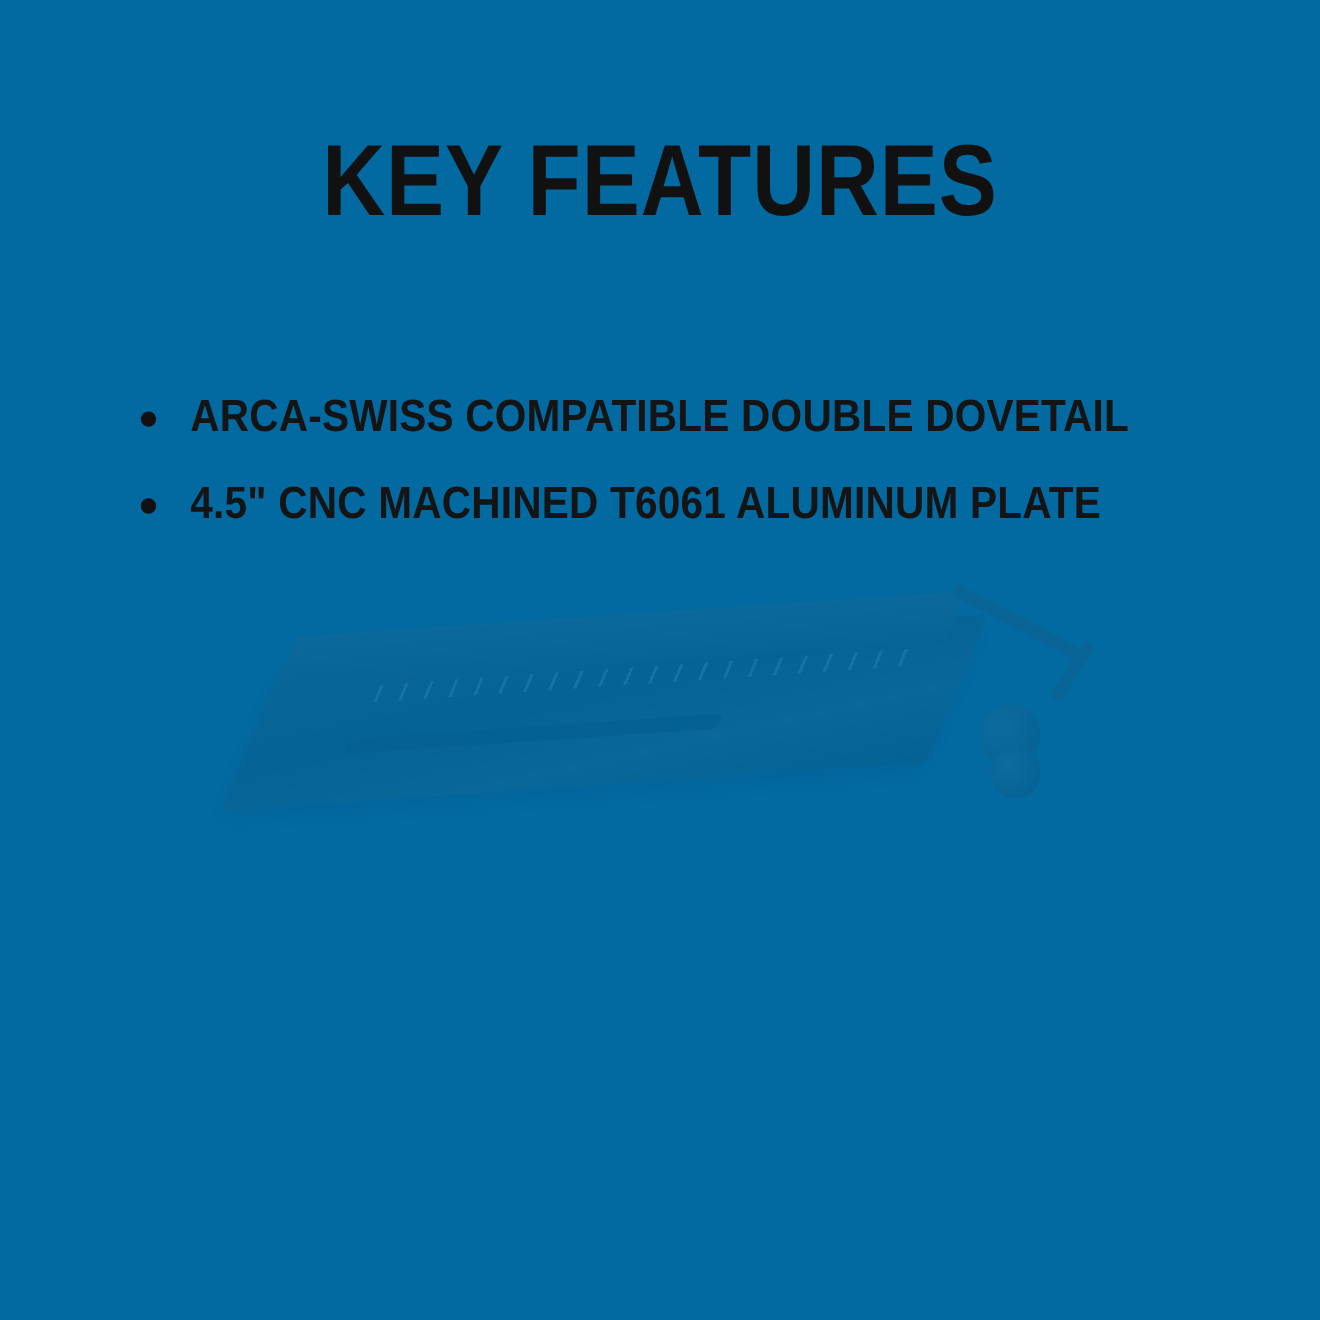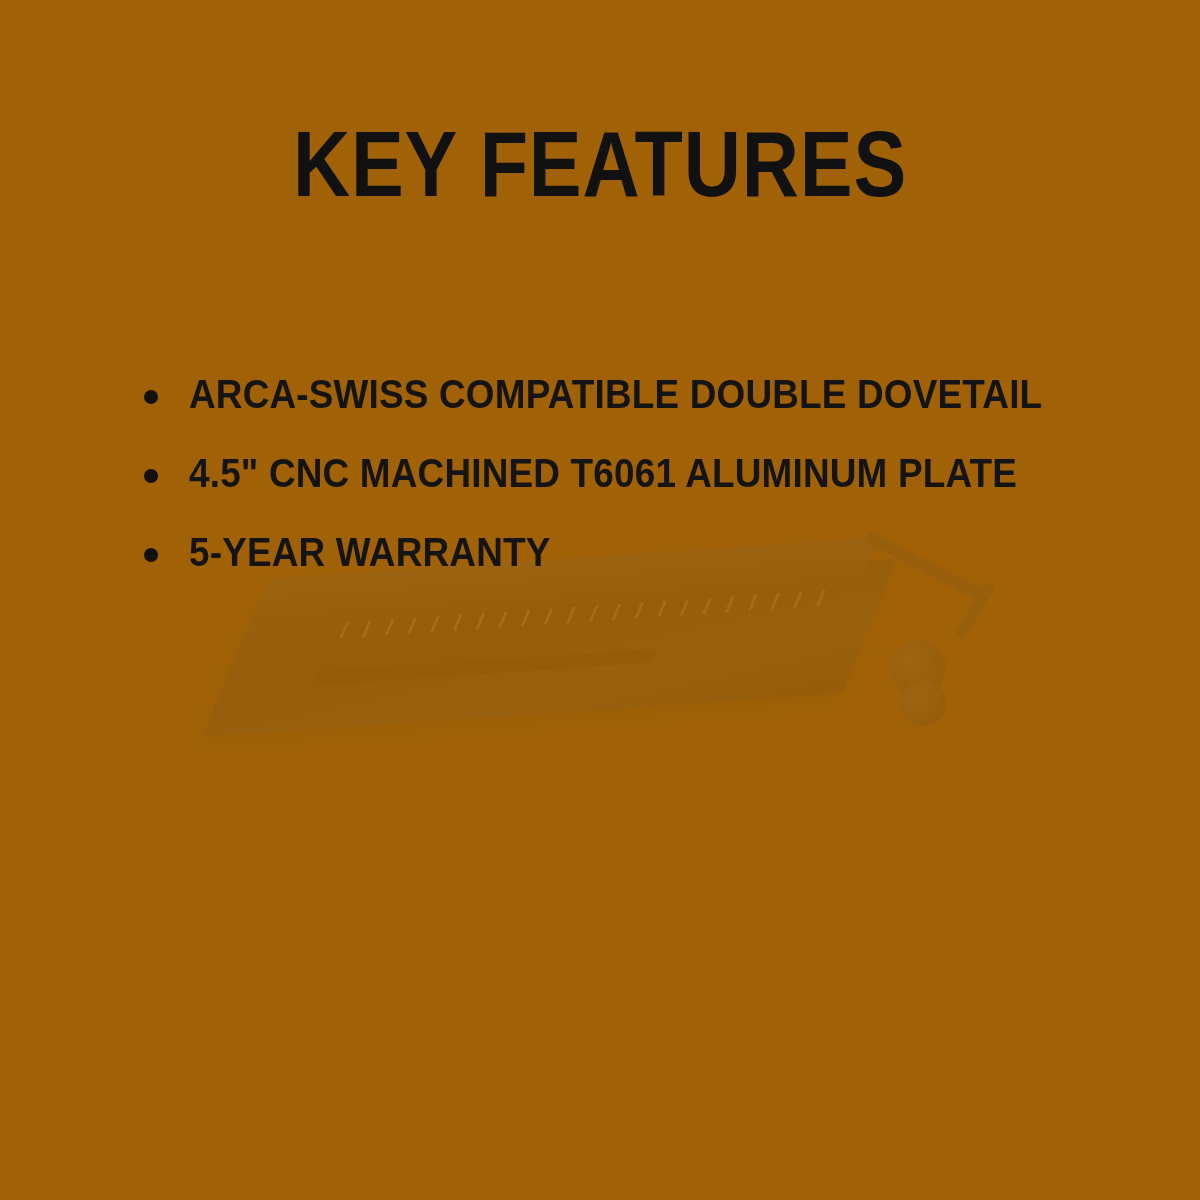--- a/index.html
+++ b/index.html
@@ -10,21 +10,21 @@
     width: 1200px;
     height: 1200px;
     background: #ffffff;
     font-family: "Liberation Sans", sans-serif;
     overflow: hidden;
   }
   .page {
     position: relative;
     width: 1200px;
     height: 1200px;
-    background: #a16207;
+    background: #0369a1;
     overflow: hidden;
   }
 
   
   .watermark {
     position: absolute;
     left: 200px;
     top: 520px;
     width: 830px;
     height: 280px;
@@ -116,21 +116,21 @@
     letter-spacing: 1px;
     color: #111111;
     margin: 0;
     padding-top: 118px;
     transform: scaleX(0.86);
     line-height: 1.0;
   }
 
   .features {
     list-style: none;
-    margin: 16px;
+    margin: 0;
     padding: 0;
     position: absolute;
     top: 352px;
     left: 128px;
     right: 60px;
   }
   .feature-item {
     display: flex;
     align-items: flex-start;
     margin-bottom: 8px;
@@ -178,20 +178,16 @@
 
     <ul class="features">
       <li class="feature-item">
         <span class="bullet"></span>
         <span class="feature-text">ARCA-SWISS COMPATIBLE DOUBLE DOVETAIL</span>
       </li>
       <li class="feature-item">
         <span class="bullet"></span>
         <span class="feature-text">4.5" CNC MACHINED T6061 ALUMINUM PLATE</span>
       </li>
-      <li class="feature-item">
-        <span class="bullet"></span>
-        <span class="feature-text">5-YEAR WARRANTY</span>
-      </li>
     </ul>
   </div>
 
 </div>
 
 </body></html>

